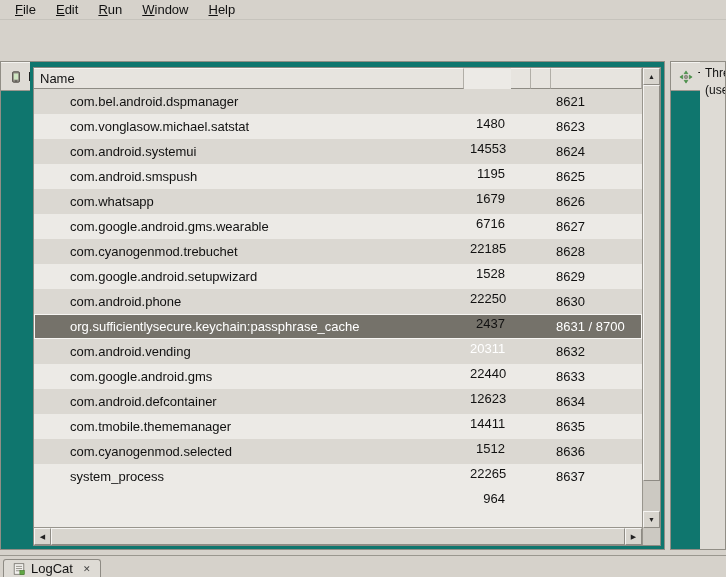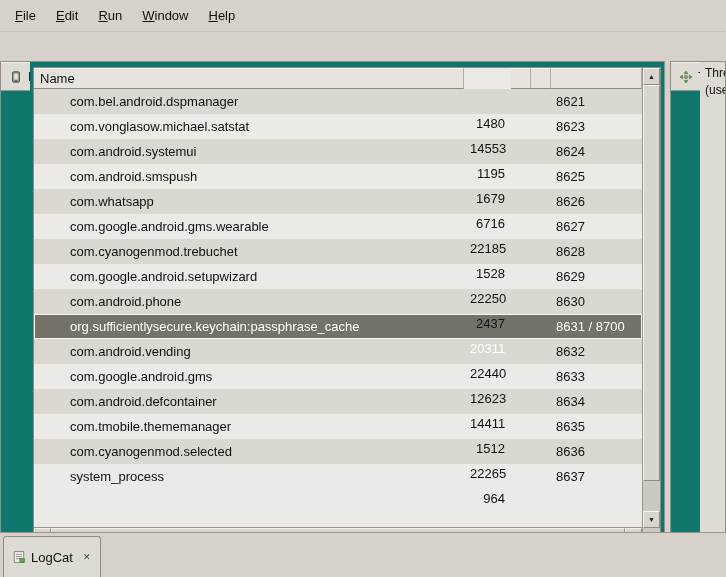--- a/index.html
+++ b/index.html
@@ -1,21 +1,21 @@
 <!DOCTYPE html>
 <html><head>
 <meta charset="utf-8">
 <style>
 * { box-sizing: border-box; }
 html,body{margin:0;padding:0;}
 body{width:726px;height:577px;position:relative;overflow:hidden;background:#d6d2cb;
      font-family:"Liberation Sans",sans-serif;font-size:13px;color:#111;}
 
 
-.menubar{height:32px;display:flex;align-items:center;padding-left:5px;border-bottom:1px solid #c6c3bc;}
+.menubar{height:20px;display:flex;align-items:center;padding-left:5px;border-bottom:1px solid #c6c3bc;}
 .menu-item{padding:3px 10px;cursor:default;}
 .menu-label{display:block;}
 .menu-label::first-letter{text-decoration:underline;}
 
 
 .toolbar-strip{height:35px;}
 
 
 .main{position:absolute;top:61px;left:0;right:0;bottom:27px;display:flex;}
 .view{border:1px solid #918e86;display:flex;flex-direction:row;background:#0f766e;overflow:hidden;}
@@ -65,21 +65,21 @@
   border-color:#f5f4f2 #8e8b84 #8e8b84 #f5f4f2;}
 .hthumb{flex:1;background:#d8d5ce;border:1px solid;border-color:#f5f4f2 #8e8b84 #8e8b84 #f5f4f2;}
 .corner{flex:0 0 17px;}
 
 .sash{width:5px;flex:0 0 5px;}
 
 
 .threads-content{flex:1;padding:3px 5px;font-size:12px;line-height:17px;white-space:nowrap;overflow:hidden;background:#dedbd5;}
 
 
-.logcat-bar{position:absolute;left:0;right:0;bottom:0;height:45px;border-top:1px solid #9a978f;
+.logcat-bar{position:absolute;left:0;right:0;bottom:0;height:22px;border-top:1px solid #9a978f;
   background:#d6d2cb;display:flex;align-items:stretch;padding:3px 0 0 3px;}
 .logcat-bar .tab{border:1px solid #8e8b84;border-bottom:none;border-radius:3px 3px 0 0;background:#dedbd5;}
 </style>
 </head>
 <body>
 
 <div>
 
   <div class="menubar">
     <div class="menu-item">

